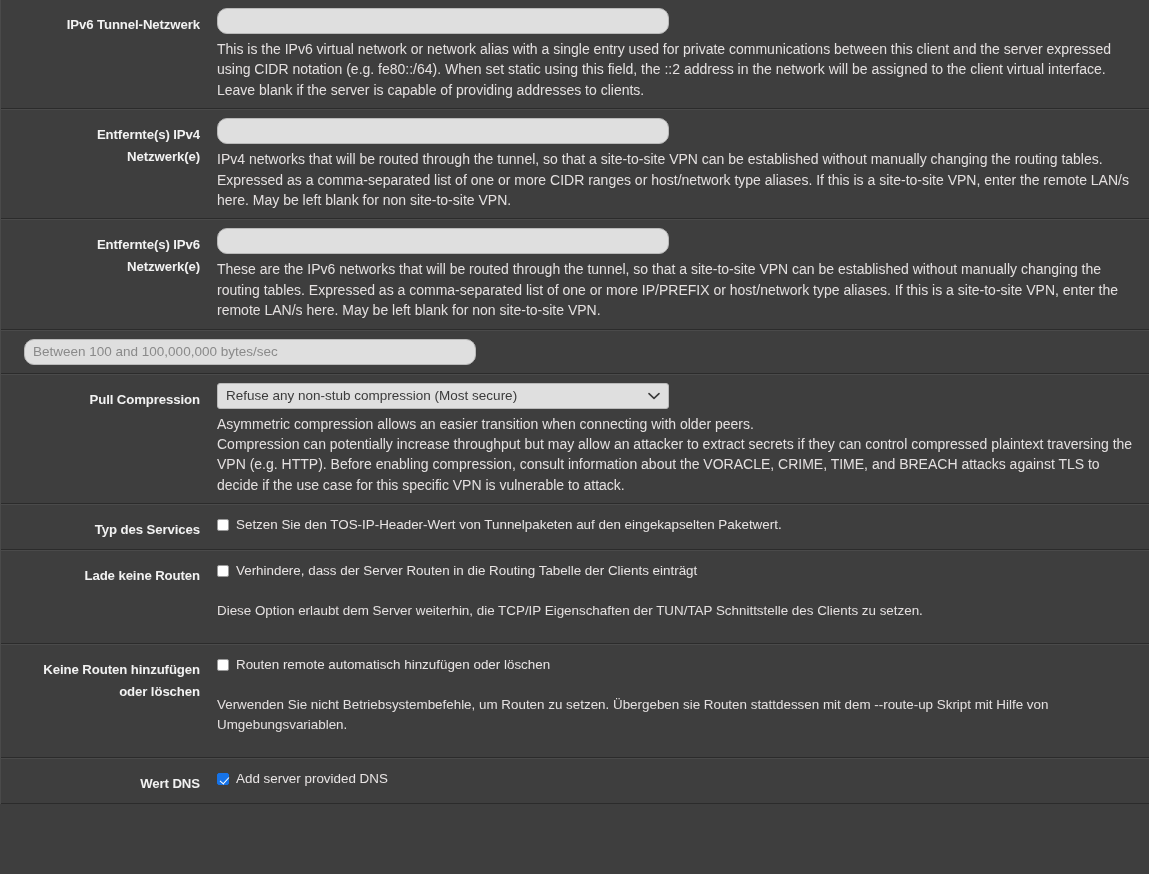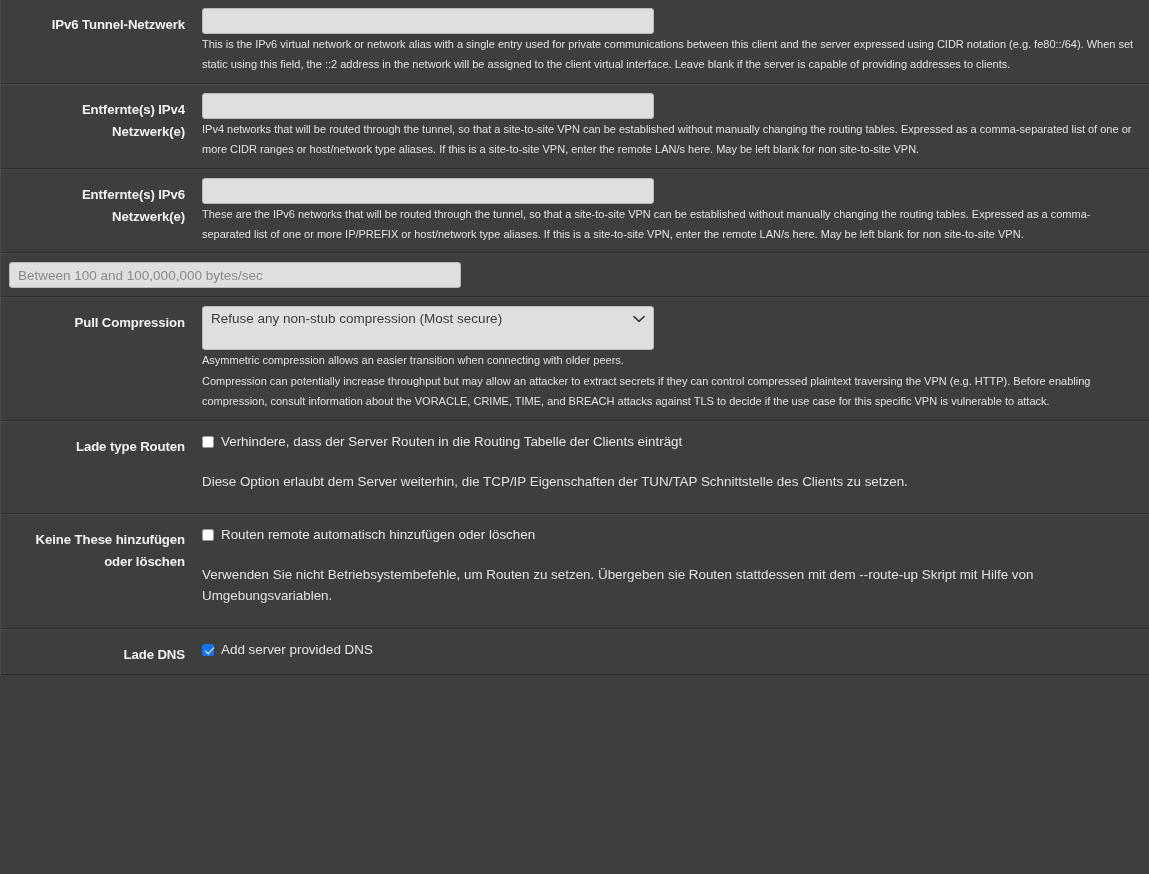--- a/index.html
+++ b/index.html
@@ -23,21 +23,21 @@
     background: #3e3e3e;
     border-left: 1px solid #4a4a4a;
   }
 
   .form-group {
     display: flex;
     align-items: flex-start;
     border-bottom: 1px solid #2b2b2b;
     border-top: 1px solid #4a4a4a;
     background: #3e3e3e;
-    padding: 8px 0 8px 1px;
+    padding: 8px 0 8px 16px;
     min-height: 40px;
   }
   .form-group:first-child {
     border-top: none;
   }
 
   .col-label {
     flex: 0 0 193px;
     width: 193px;
     text-align: right;
@@ -54,34 +54,34 @@
     padding: 0 14px 0 7px;
     min-width: 0;
   }
 
   .ctrl-input {
     display: block;
     width: 452px;
     height: 26px;
     background: #dfdfdf;
     border: 1px solid #b9b9b9;
-    border-radius: 3px;
+    border-radius: 10px;
     color: #3b3b3b;
     font-family: "Liberation Sans", sans-serif;
     font-size: 13.5px;
     padding: 2px 8px;
     outline: none;
   }
   .ctrl-input::placeholder { color: #8a8a8a; opacity: 1; }
 
   .ctrl-select {
     display: block;
     position: relative;
     width: 452px;
-    height: 44px;
+    height: 26px;
     background: #dfdfdf;
     border: 1px solid #b9b9b9;
     border-radius: 3px;
     color: #3b3b3b;
     font-size: 13.5px;
     line-height: 24px;
     padding: 0 26px 0 8px;
     white-space: nowrap;
     overflow: hidden;
     text-overflow: ellipsis;
@@ -92,22 +92,23 @@
     right: 8px;
     top: 0;
     height: 24px;
     display: flex;
     align-items: center;
   }
   .ctrl-select .chev svg { display: block; }
 
   .help-text {
     color: #e4e0e0;
-    font-size: 11px;
+    font-size: 14px;
     line-height: 20.4px;
+    margin-top: 5px;
     max-width: 937px;
   }
   .help-text p { margin: 0; }
   .help-text p + p { margin-top: 20px; }
 
   .check-line {
     display: flex;
     align-items: flex-start;
     gap: 7px;
     padding-top: 2px;
@@ -194,45 +195,54 @@
               <path d="M1 1.6 L6 6.4 L11 1.6" stroke="#3b3b3b" stroke-width="1.6" fill="none" stroke-linecap="round" stroke-linejoin="round"></path>
             </svg>
           </span></div>
         <div class="help-text">
           <p>Asymmetric compression allows an easier transition when connecting with older peers.</p>
           <p style="margin-top: 0px;">Compression can potentially increase throughput but may allow an attacker to extract secrets if they can control compressed plaintext traversing the VPN (e.g. HTTP). Before enabling compression, consult information about the VORACLE, CRIME, TIME, and BREACH attacks against TLS to decide if the use case for this specific VPN is vulnerable to attack.</p>
         </div>
       </div>
     </div>
     <div class="form-group">
-      <div class="col-label">Lade type Routen</div>
+      <div class="col-label">Typ des Services</div>
+      <div class="col-field">
+        <label class="check-line">
+          <span class="cb"></span>
+          <span class="check-label">Setzen Sie den TOS-IP-Header-Wert von Tunnelpaketen auf den eingekapselten Paketwert.</span>
+        </label>
+      </div>
+    </div>
+    <div class="form-group">
+      <div class="col-label">Lade keine Routen</div>
       <div class="col-field">
         <label class="check-line">
           <span class="cb"></span>
           <span class="check-label">Verhindere, dass der Server Routen in die Routing Tabelle der Clients einträgt</span>
         </label>
         <div class="check-help">
           <p>Diese Option erlaubt dem Server weiterhin, die TCP/IP Eigenschaften der TUN/TAP Schnittstelle des Clients zu setzen.</p>
         </div>
       </div>
     </div>
     <div class="form-group">
-      <div class="col-label">Keine These hinzufügen oder löschen</div>
+      <div class="col-label">Keine Routen hinzufügen oder löschen</div>
       <div class="col-field">
         <label class="check-line">
           <span class="cb"></span>
           <span class="check-label">Routen remote automatisch hinzufügen oder löschen</span>
         </label>
         <div class="check-help">
           <p>Verwenden Sie nicht Betriebsystembefehle, um Routen zu setzen. Übergeben sie Routen stattdessen mit dem --route-up Skript mit Hilfe von Umgebungsvariablen.</p>
         </div>
       </div>
     </div>
     <div class="form-group">
-      <div class="col-label">Lade DNS</div>
+      <div class="col-label">Wert DNS</div>
       <div class="col-field">
         <label class="check-line">
           <span class="cb checked"></span>
           <span class="check-label">Add server provided DNS</span>
         </label>
       </div>
     </div>
   </div>
 
 </body></html>

